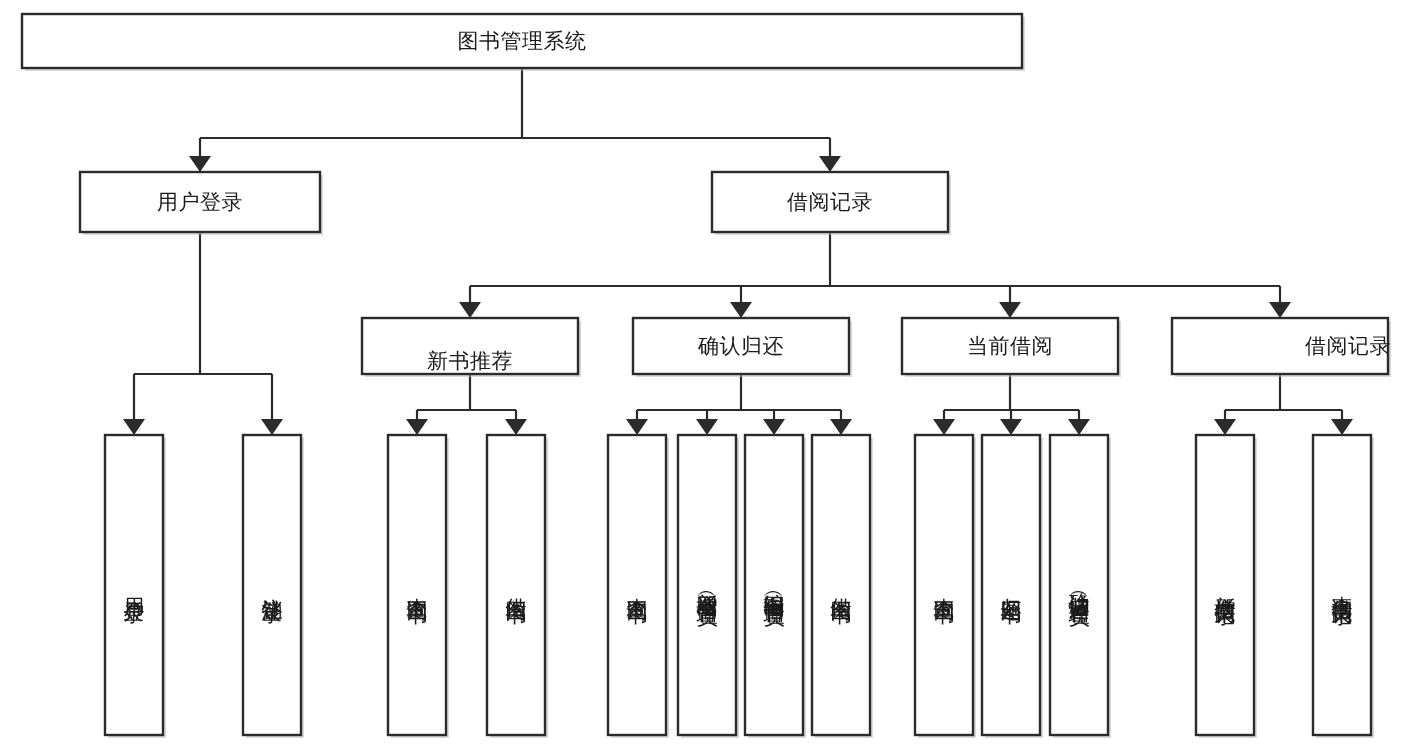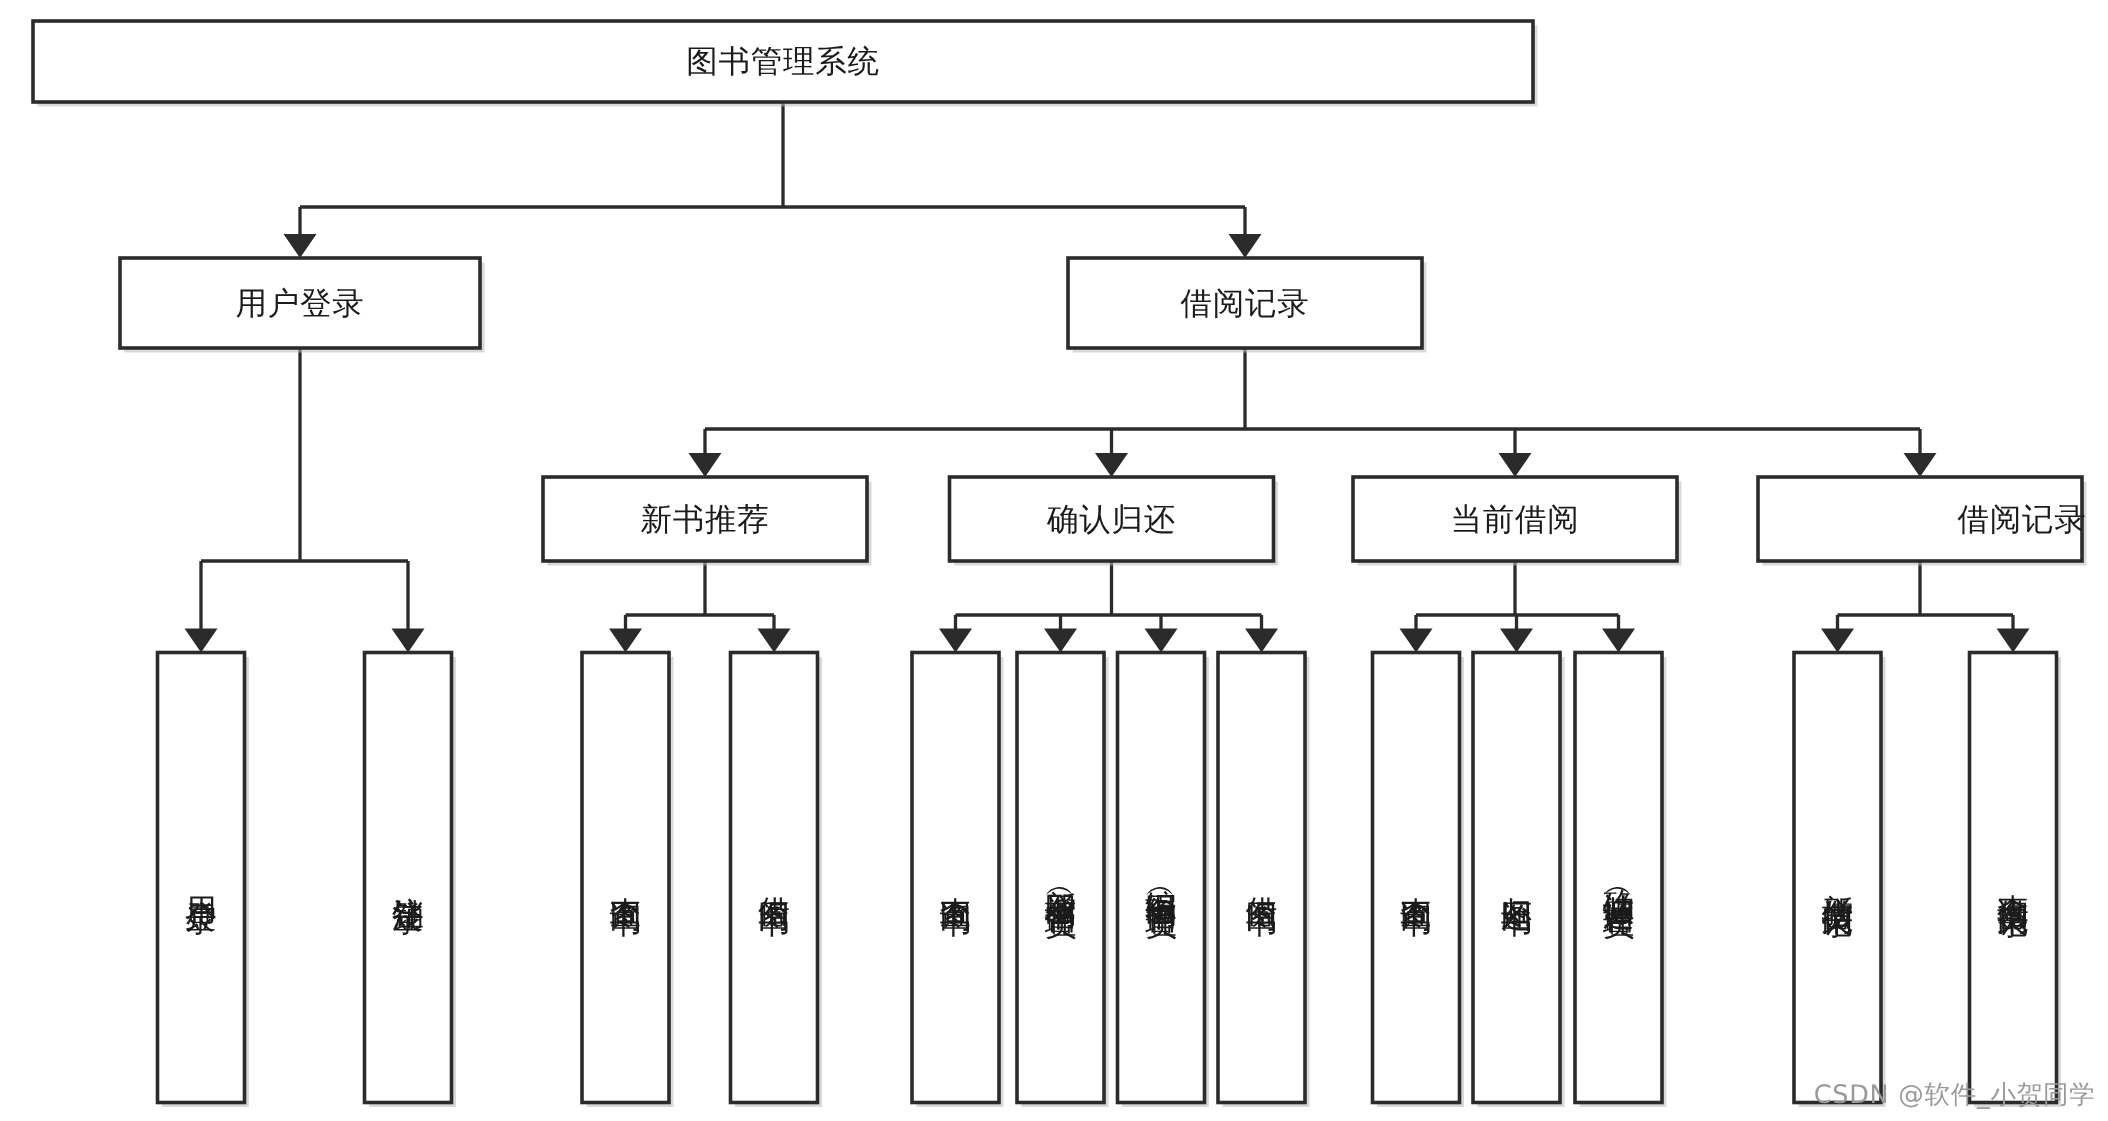--- a/index.html
+++ b/index.html
@@ -175,32 +175,31 @@
         <rect x="1199" y="438" width="58" height="300" class="node-shadow"></rect>
         <rect x="1196" y="435" width="58" height="300" class="node-box"></rect>
         <rect x="1316" y="438" width="58" height="300" class="node-shadow"></rect>
         <rect x="1313" y="435" width="58" height="300" class="node-box"></rect>
       </g>
     </svg>
   <div id="label-layer">
       <div class="node-label horizontal" style="left: 22px; top: 14px; width: 1000px; height: 54px;">图书管理系统</div>
       <div class="node-label horizontal" style="left: 80px; top: 172px; width: 240px; height: 60px;">用户登录</div>
       <div class="node-label horizontal" style="left: 712px; top: 172px; width: 236px; height: 60px;">借阅记录</div>
-      <div class="node-label horizontal" style="left: 362px; top: 318px; width: 216px; height: 56px; text-align: center;">新书推荐</div>
+      <div class="node-label horizontal" style="left: 362px; top: 333px; width: 216px; height: 56px; text-align: center;">新书推荐</div>
       <div class="node-label horizontal" style="left: 633px; top: 318px; width: 216px; height: 56px;">确认归还</div>
       <div class="node-label horizontal" style="left: 902px; top: 318px; width: 216px; height: 56px; text-align: right;">当前借阅</div>
       <div class="node-label horizontal" style="left: 1240px; top: 318px; width: 216px; height: 56px;">借阅记录</div>
       <div class="node-label vertical" style="left: 105px; top: 435px; width: 58px; height: 300px;">用户登录</div>
       <div class="node-label vertical" style="left: 243px; top: 435px; width: 58px; height: 300px;">注销登录</div>
       <div class="node-label vertical" style="left: 388px; top: 435px; width: 58px; height: 300px;">查询图书</div>
       <div class="node-label vertical" style="left: 487px; top: 435px; width: 58px; height: 300px;">借阅图书</div>
       <div class="node-label vertical" style="left: 608px; top: 435px; width: 58px; height: 300px;">查询图书</div>
       <div class="node-label vertical" style="left: 678px; top: 435px; width: 58px; height: 300px;">新增图书（管理员）</div>
       <div class="node-label vertical" style="left: 745px; top: 435px; width: 58px; height: 300px;">编辑图书（管理员）</div>
       <div class="node-label vertical" style="left: 812px; top: 435px; width: 58px; height: 300px;">借阅图书</div>
       <div class="node-label vertical" style="left: 915px; top: 435px; width: 58px; height: 300px;">查询图书</div>
       <div class="node-label vertical" style="left: 982px; top: 435px; width: 58px; height: 300px;">归还图书</div>
       <div class="node-label vertical" style="left: 1050px; top: 435px; width: 58px; height: 300px;">确认归还（管理员）</div>
       <div class="node-label vertical" style="left: 1196px; top: 435px; width: 58px; height: 300px;">新增借阅记录</div>
       <div class="node-label vertical" style="left: 1313px; top: 435px; width: 58px; height: 300px;">查询借阅记录</div>
     </div>
-  <div id="watermark">CSDN @软件_小贺同学</div>
 </div>
 
 </body></html>

